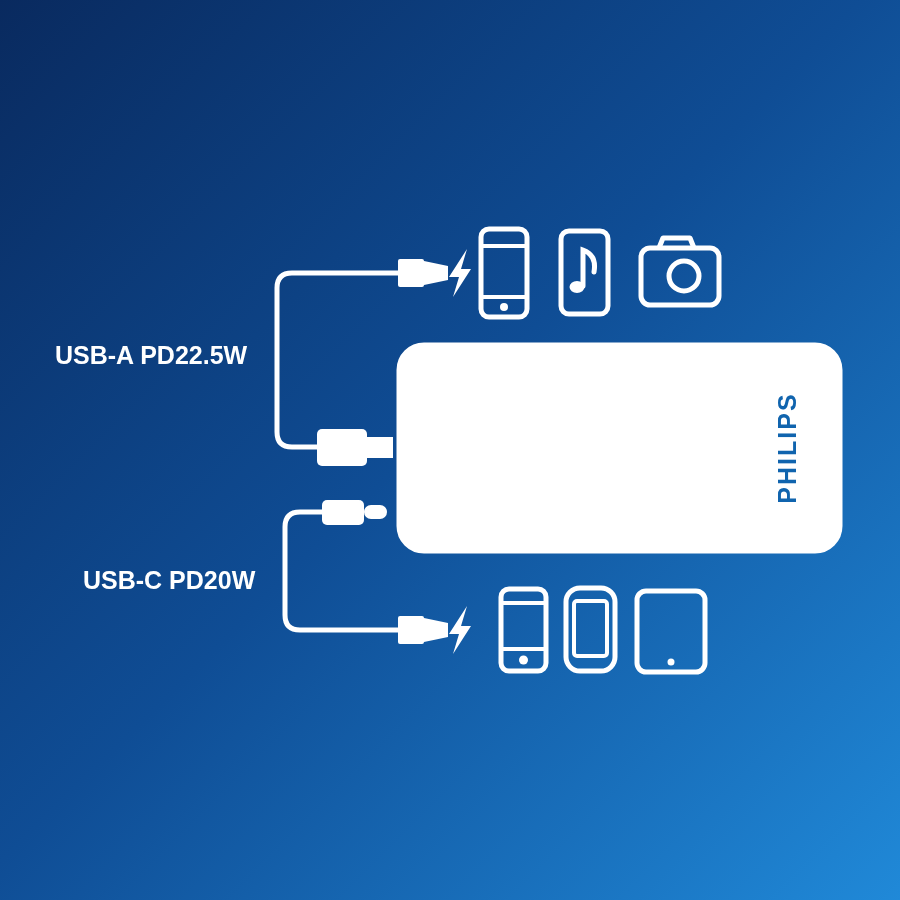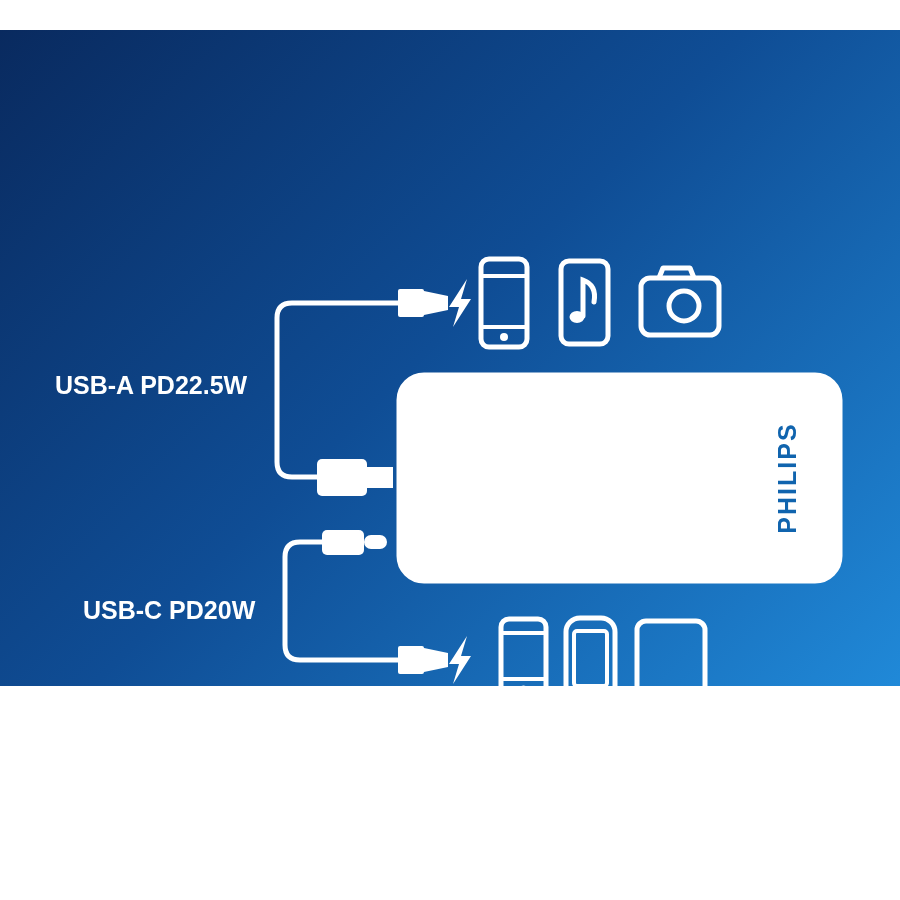--- a/index.html
+++ b/index.html
@@ -2,25 +2,24 @@
 <html><head>
 <meta charset="utf-8">
 <style>
   html, body {
     margin: 0;
     padding: 0;
   }
   .stage {
     position: relative;
     width: 900px;
-    height: 656px;
+    height: 900px;
     overflow: hidden;
     background: linear-gradient(135deg, #092a5f 0%, #0f4d95 48%, #2089d8 100%);
     font-family: "Liberation Sans", sans-serif;
-    margin-top: 30px;
   }
   svg text {
     font-family: "Liberation Sans", sans-serif;
   }
   .port-label {
     font-size: 25px;
     font-weight: bold;
     fill: #ffffff;
   }
   .brand-label {

